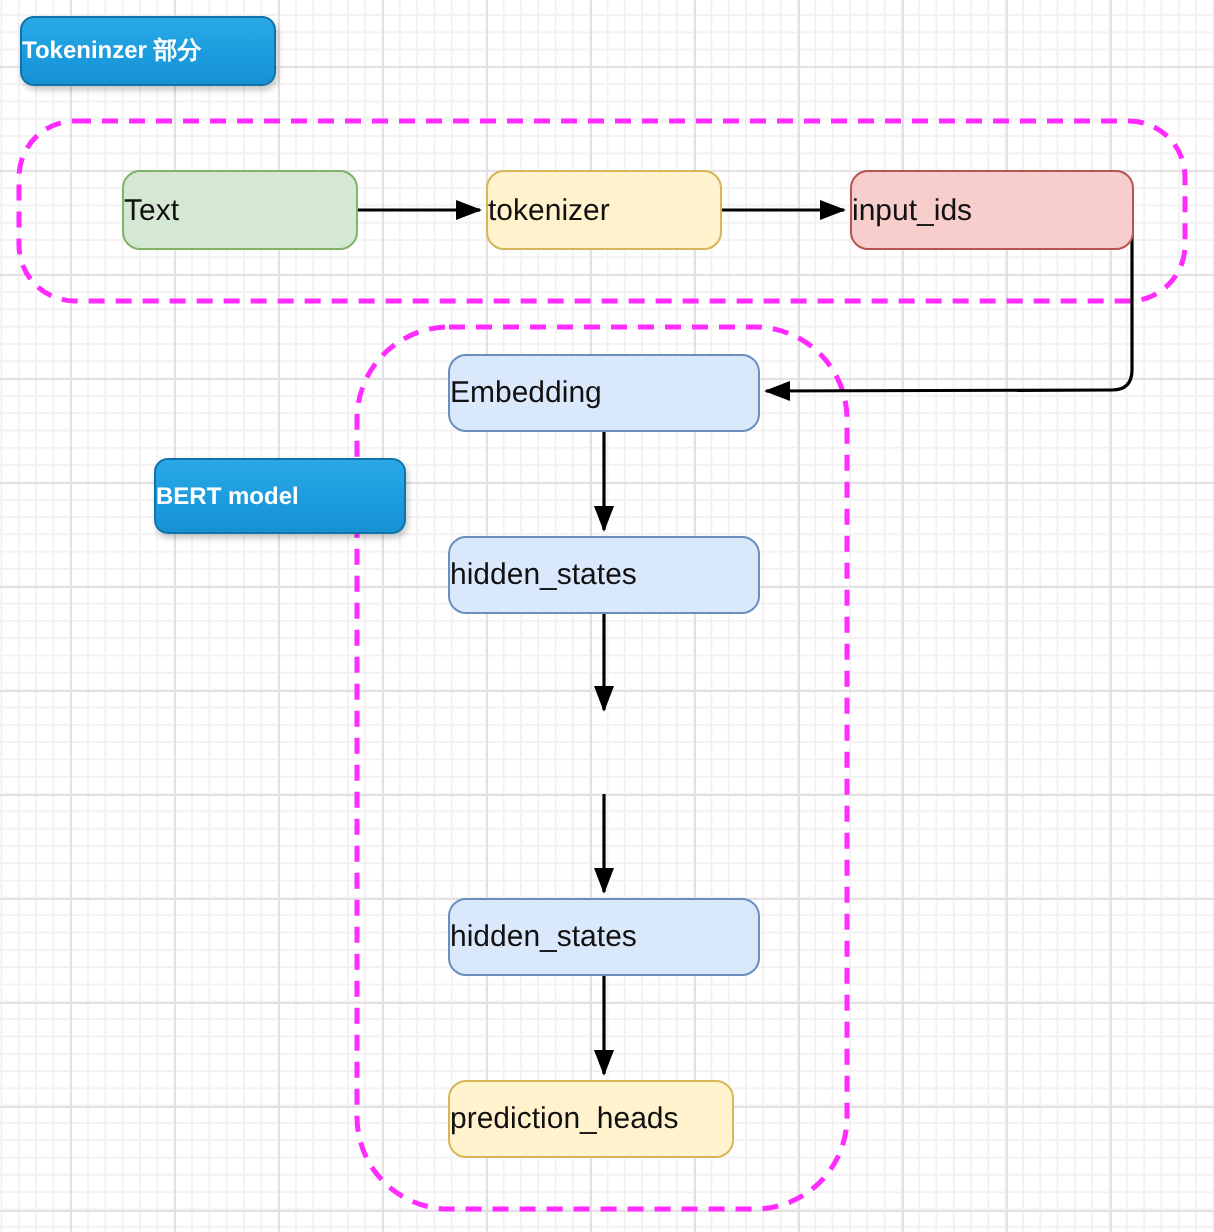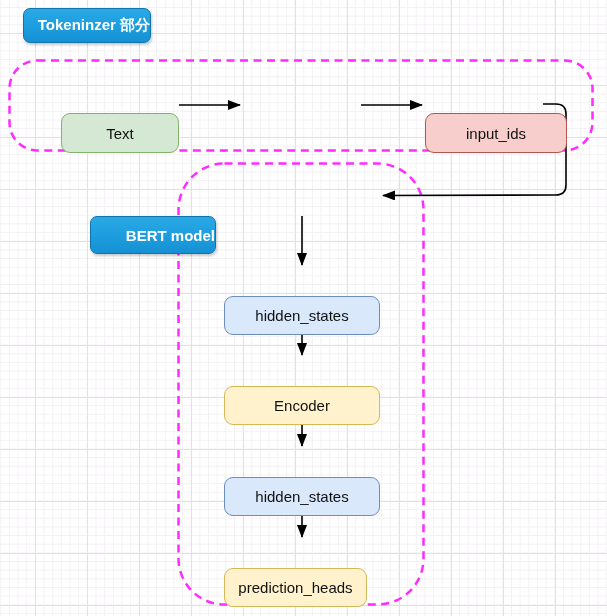--- a/index.html
+++ b/index.html
@@ -25,65 +25,62 @@
     position: absolute;
     left: 0; top: 0;
     width: 607px; height: 616px;
     z-index: 1;
   }
   .node {
     position: absolute;
     z-index: 2;
     display: flex;
     align-items: center;
-    justify-content: center;
     border-radius: 9px;
     font-size: 15px;
     color: #111;
     box-sizing: border-box;
     border: 1.5px solid #999;
     text-align: center;
     white-space: nowrap;
-    margin-top: 28px;
   }
   .node.green  { background: #d5e8d4; border-color: #82b366; }
   .node.yellow { background: #fff2cc; border-color: #d6b656; }
   .node.red    { background: #f8cecc; border-color: #b85450; }
   .node.blue   { background: #dae8fc; border-color: #6c8ebf; }
 
   .badge {
     position: absolute;
     z-index: 3;
     display: flex;
     align-items: center;
-    justify-content: flex-end;
+    justify-content: flex-start;
     border-radius: 7px;
-    font-size: 15px;
+    font-size: 12px;
     font-weight: bold;
     color: #ffffff;
     background: linear-gradient(180deg, #2aa9e5 0%, #1b9bdd 60%, #1691d3 100%);
     border: 1px solid #1173ab;
     box-sizing: border-box;
     box-shadow: 1px 2px 3px rgba(0,0,0,0.22);
     white-space: nowrap;
-    margin-left: 13px;
   }
 
   
   #node-text        { left: 61px;  top: 85px;  width: 118px; height: 40px; }
   #node-tokenizer   { left: 243px; top: 85px;  width: 118px; height: 40px; }
   #node-input-ids   { left: 425px; top: 85px;  width: 142px; height: 40px; }
   #node-embedding   { left: 224px; top: 177px; width: 156px; height: 39px; }
   #node-hidden-1    { left: 224px; top: 268px; width: 156px; height: 39px; }
   #node-encoder     { left: 224px; top: 358px; width: 156px; height: 39px; }
   #node-hidden-2    { left: 224px; top: 449px; width: 156px; height: 39px; }
   #node-prediction  { left: 224px; top: 540px; width: 143px; height: 39px; }
 
   #badge-tokenizer  { left: 10px; top: 8px;   width: 128px; height: 35px; }
-  #badge-bert       { left: 77px; top: 216px; width: 126px; height: 38px; }
+  #badge-bert       { left: 77px; top: 229px; width: 126px; height: 38px; }
 </style>
 </head>
 <body>
 
 <div class="canvas">
 
   <svg class="overlay" viewBox="0 0 607 616" xmlns="http://www.w3.org/2000/svg">
     <defs>
       <marker id="arrow" markerUnits="userSpaceOnUse" markerWidth="14" markerHeight="11" refX="12" refY="5" orient="auto">
         <path d="M0,0 L13,5 L0,10 Z" fill="#000"></path>
@@ -106,29 +103,32 @@
   <div class="badge" id="badge-tokenizer">
     <span>Tokeninzer 部分</span>
   </div>
   <div class="badge" id="badge-bert">
     <span>BERT model</span>
   </div>
 
   <div class="node green" id="node-text">
     <span>Text</span>
   </div>
+  <div class="node yellow" id="node-tokenizer">
+    <span>tokenizer</span>
+  </div>
   <div class="node red" id="node-input-ids">
     <span>input_ids</span>
   </div>
 
+  <div class="node blue" id="node-embedding">
+    <span>Embedding</span>
+  </div>
   <div class="node blue" id="node-hidden-1">
     <span>hidden_states</span>
-  </div>
-  <div class="node yellow" id="node-encoder">
-    <span>Encoder</span>
   </div>
   <div class="node blue" id="node-hidden-2">
     <span>hidden_states</span>
   </div>
   <div class="node yellow" id="node-prediction">
     <span>prediction_heads</span>
   </div>
 
 </div>
 

